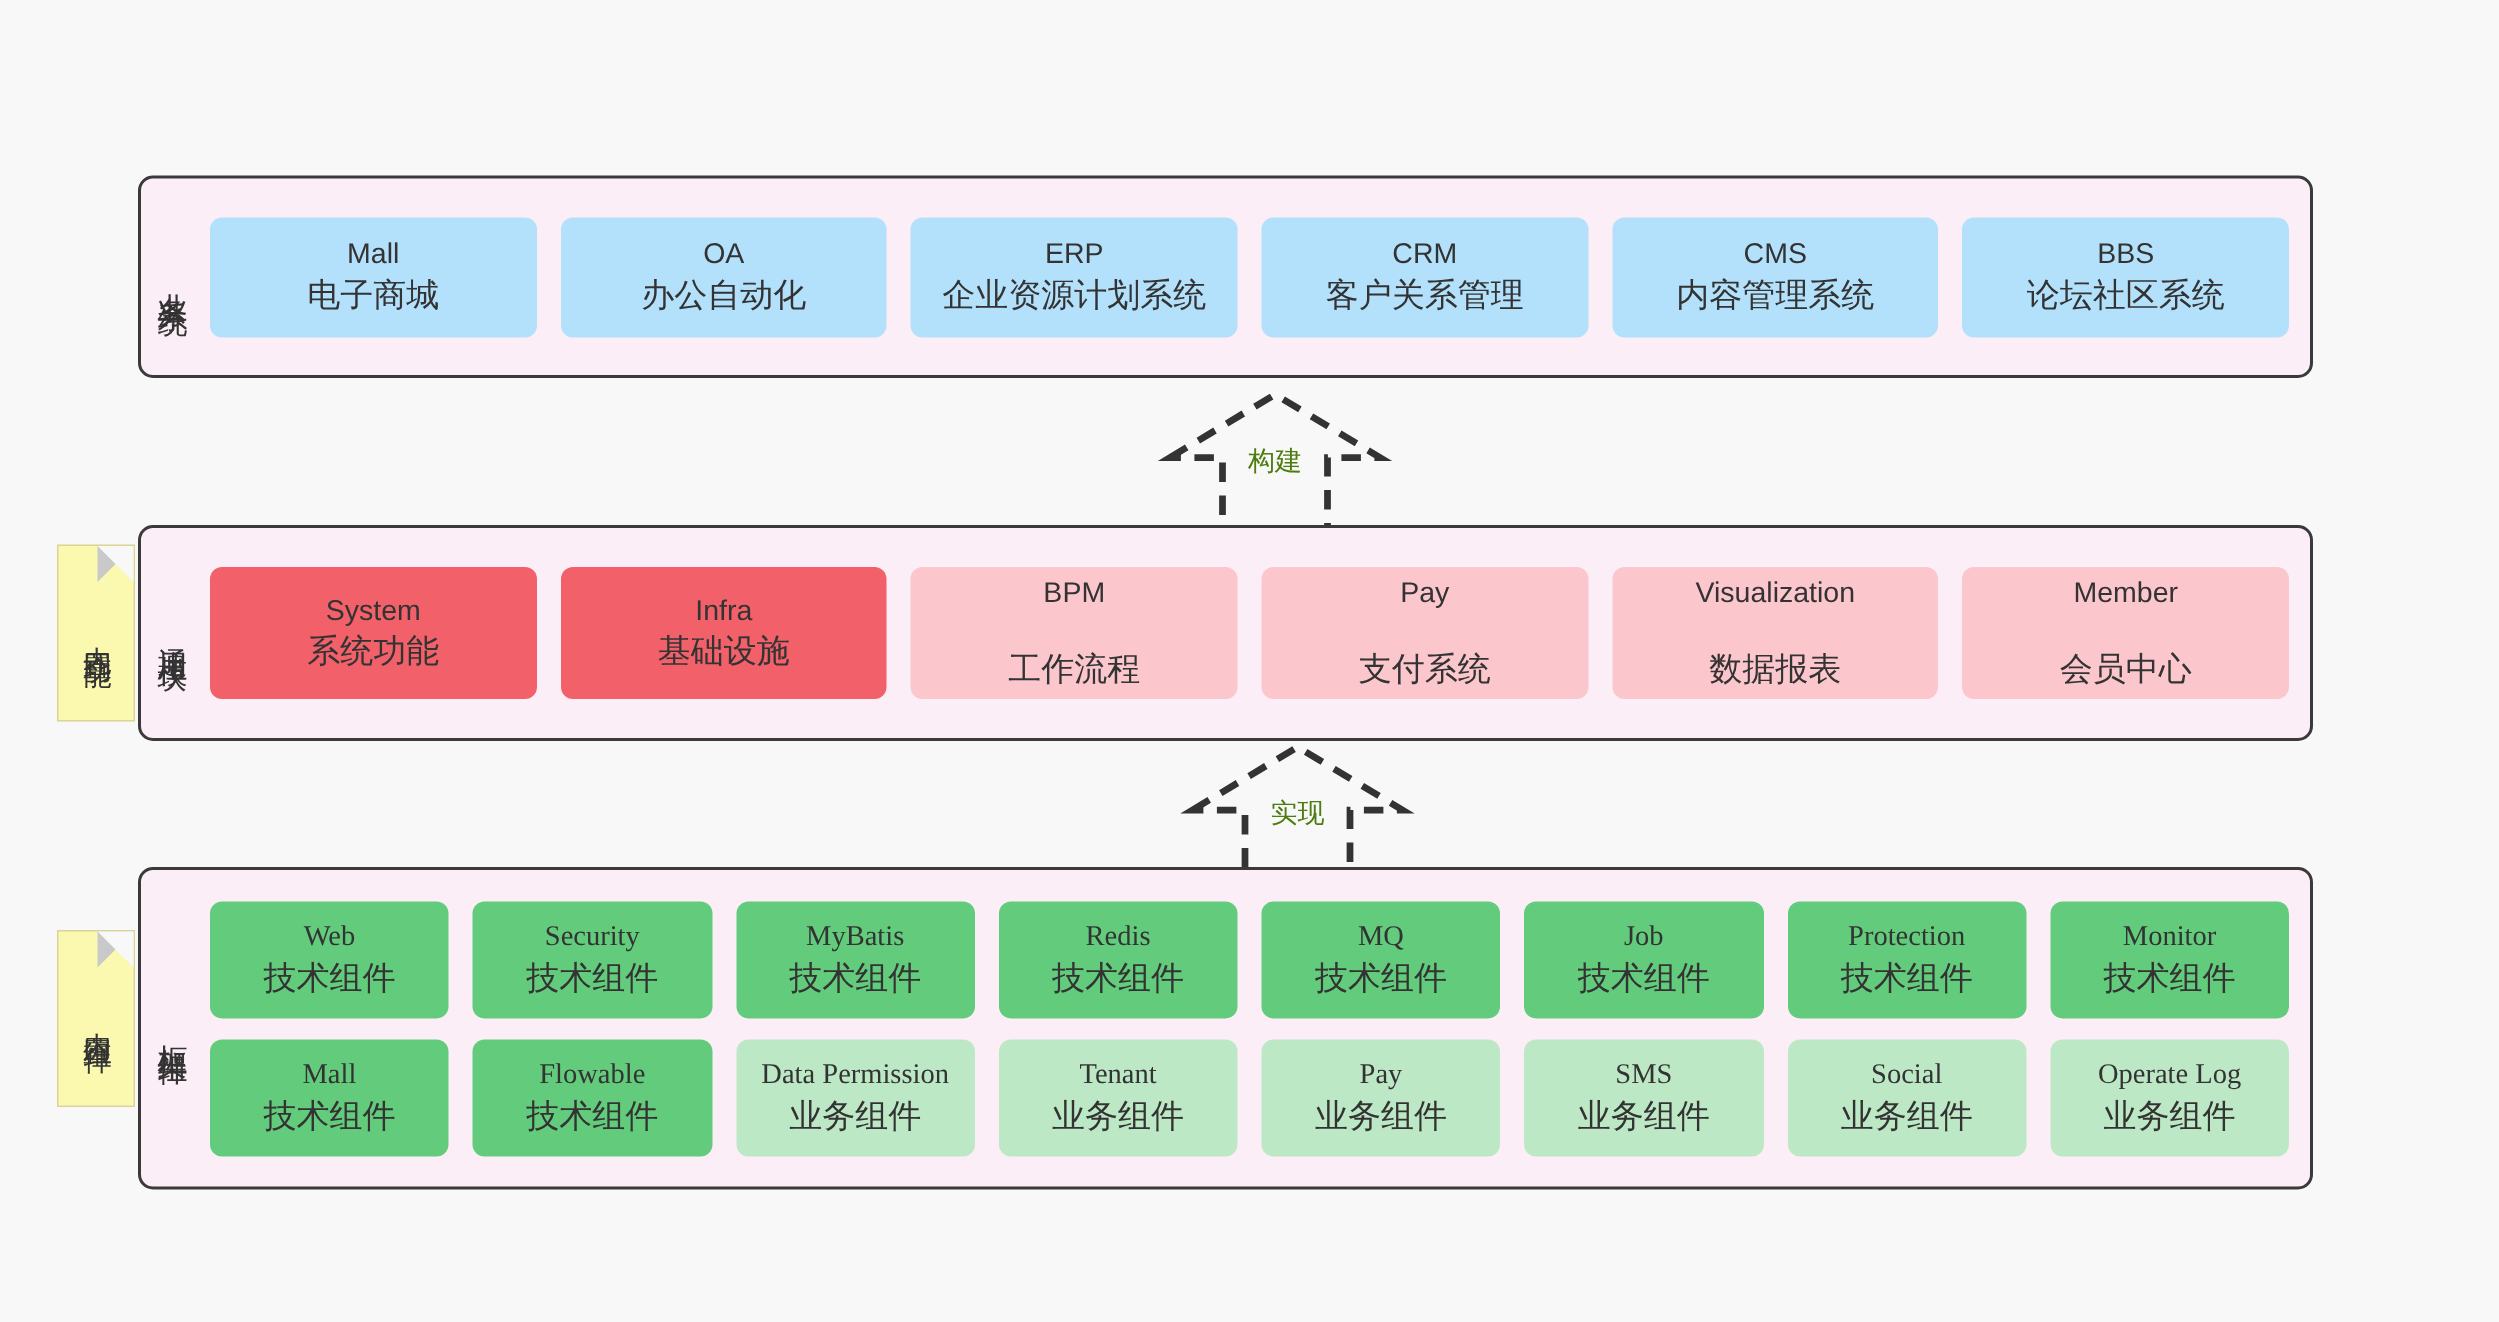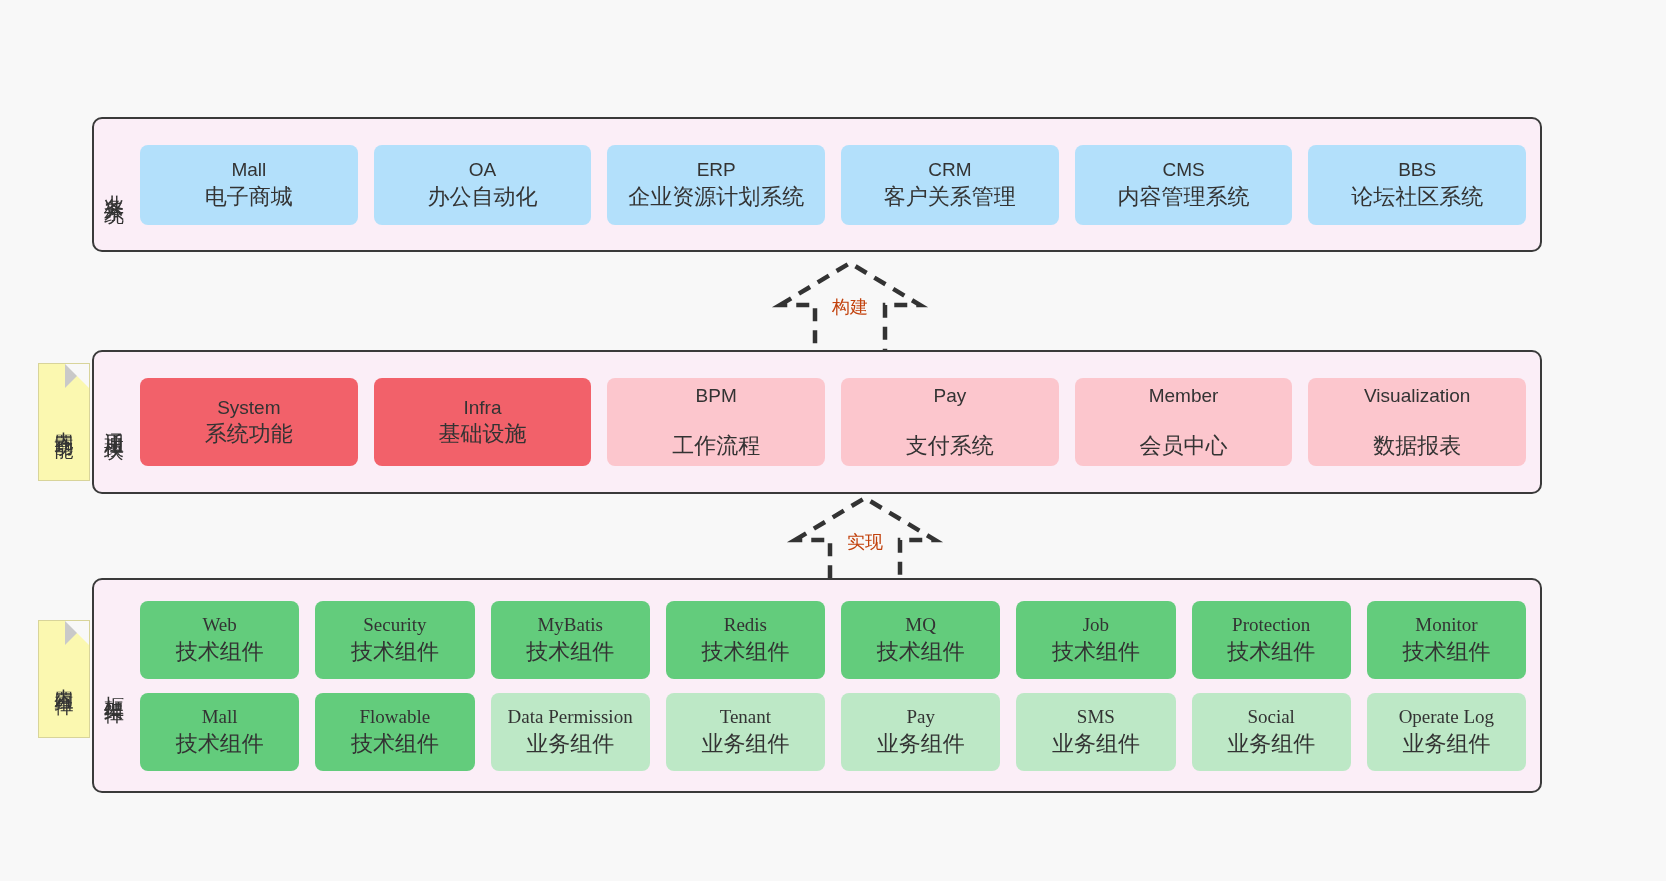--- a/index.html
+++ b/index.html
@@ -123,21 +123,21 @@
     width: 180px;
     height: 110px;
   }
   .connector svg { display: block; width: 100%; height: 100%; }
   .connector .conn-label {
     position: absolute;
     left: 0; right: 0;
     top: 40px;
     text-align: center;
     font-size: 18px;
-    color: #c2410c;
+    color: #4d7c0f;
     user-select: none;
   }
 </style>
 </head>
 <body>
 
 <div id="canvas">
 
   <div class="layer" id="layer-business" style="left:92px; top:117px; width:1450px; height:135px;">
     <div class="layer-title">业务系统</div>
@@ -196,26 +196,26 @@
         </div>
         <div class="card c-pink h-mod">
           <span class="t-en">BPM</span>
           <span class="t-cn">工作流程</span>
         </div>
         <div class="card c-pink h-mod">
           <span class="t-en">Pay</span>
           <span class="t-cn">支付系统</span>
         </div>
         <div class="card c-pink h-mod">
+          <span class="t-en">Visualization</span>
+          <span class="t-cn">数据报表</span>
+        </div>
+        <div class="card c-pink h-mod">
           <span class="t-en">Member</span>
           <span class="t-cn">会员中心</span>
-        </div>
-        <div class="card c-pink h-mod">
-          <span class="t-en">Visualization</span>
-          <span class="t-cn">数据报表</span>
         </div>
       </div>
     </div>
   </div>
 
   <div class="connector" style="left:775px; top:490px;">
     <svg viewBox="0 0 180 110" preserveAspectRatio="none">
       <path d="M 20 50 L 90 8 L 160 50 L 125 50 L 125 100 L 55 100 L 55 50 Z" fill="none" stroke="#333" stroke-width="4.5" stroke-dasharray="13 9" stroke-linejoin="miter"></path>
     </svg>
     <div class="conn-label">实现</div>

